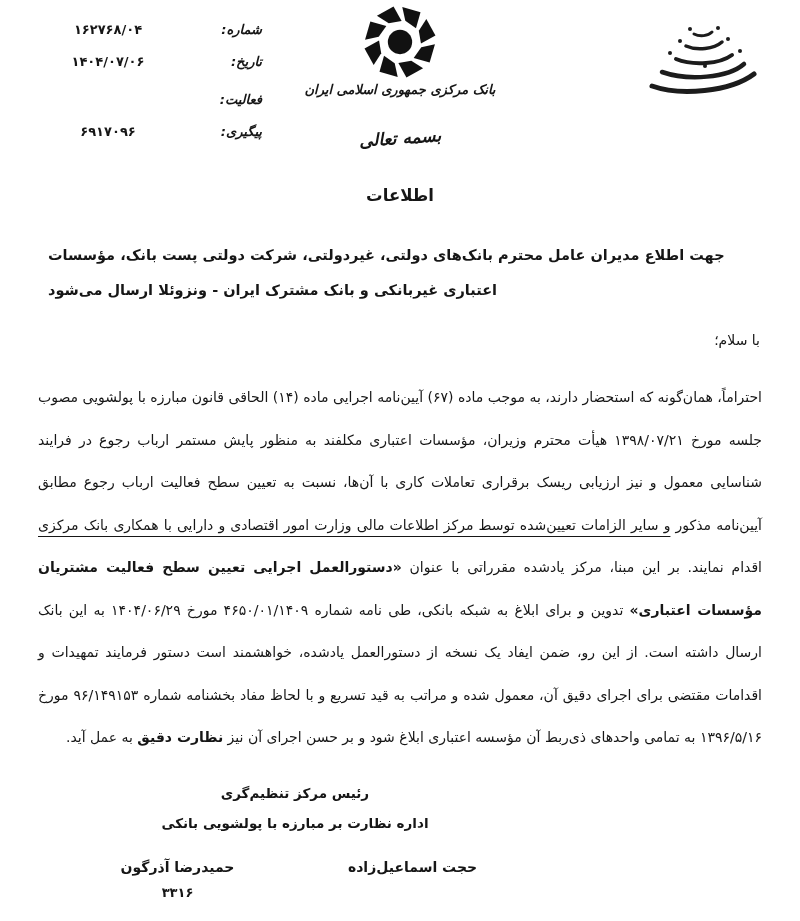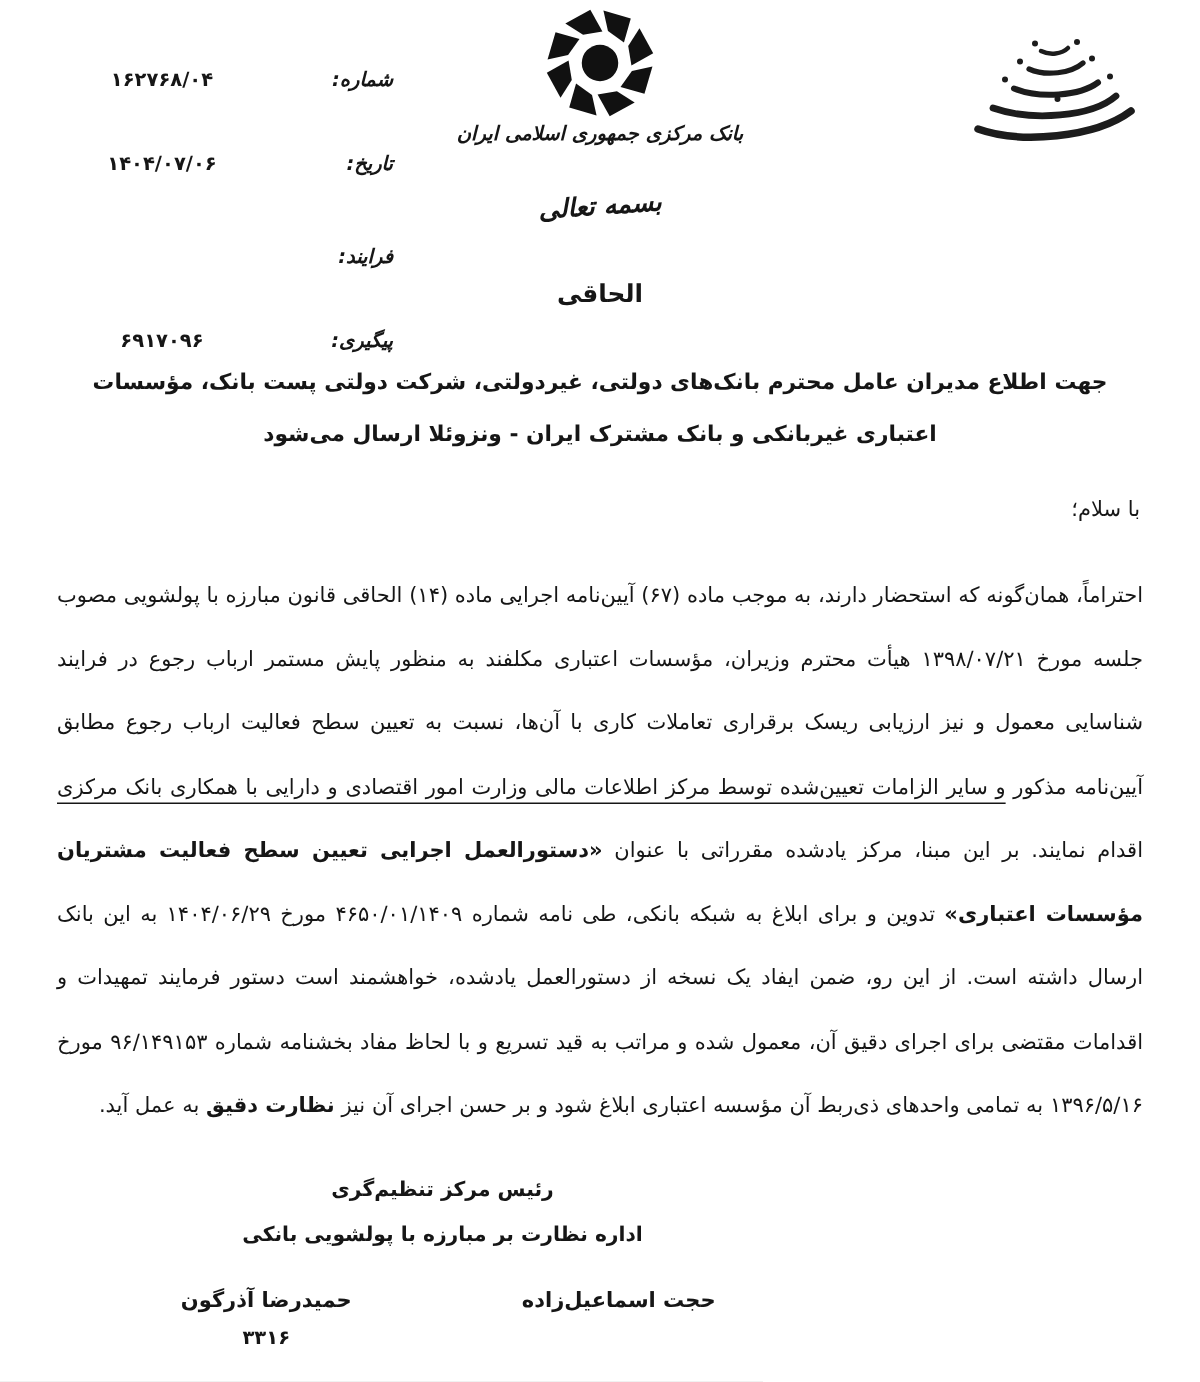--- a/index.html
+++ b/index.html
@@ -10,36 +10,36 @@
     background:#ffffff;
     direction:rtl;
     font-family:"DejaVu Sans", sans-serif;
     color:#161616;
     overflow:hidden;
   }
   
   .meta{position:absolute;top:14px;left:22px;width:240px;font-size:13px;}
   .meta-row{display:flex;align-items:baseline;line-height:32px;}
   .meta-row.gap{margin-top:6px;}
-  .meta-label{width:68px;text-align:right;font-style:italic;font-weight:bold;margin-top:24px;}
+  .meta-label{width:68px;text-align:right;font-style:italic;font-weight:bold;}
   .meta-value{flex:1;text-align:center;font-weight:bold;letter-spacing:1px;}
   
   .logo-wrap{position:absolute;top:4px;left:0;right:0;text-align:center;}
   .logo-svg{display:inline-block;}
   .bank-name{font-size:13px;font-weight:bold;font-style:italic;margin-top:-2px;}
   
   .seal{position:absolute;top:20px;left:630px;width:150px;height:92px;}
   
   .besmele{position:absolute;top:128px;left:0;right:0;text-align:center;
     font-size:17px;font-weight:bold;font-style:italic;transform:rotate(-4deg);}
   .doc-type{position:absolute;top:186px;left:0;right:0;text-align:center;
     font-size:16.5px;font-weight:bold;letter-spacing:2px;}
   
   .addressee{position:absolute;top:238px;right:48px;left:48px;
-    font-size:14.5px;font-weight:bold;line-height:35px;text-align:center;}
+    font-size:14.5px;font-weight:bold;line-height:35px;text-align:left;}
   
   .salutation{position:absolute;top:332px;right:40px;font-size:14px;}
   .body-text{position:absolute;top:362px;right:38px;left:38px;
     font-size:14px;line-height:42.5px;text-align:justify;text-justify:inter-word;}
   .body-text .u{text-decoration:underline;text-underline-offset:6px;}
   .body-text .b{font-weight:bold;}
   
   .sig{position:absolute;top:778px;left:60px;width:470px;text-align:center;}
   .sig-title1{font-size:13.5px;font-weight:bold;line-height:30px;}
   .sig-title2{font-size:13.5px;font-weight:bold;line-height:30px;}
@@ -56,21 +56,21 @@
   <div class="meta">
     <div class="meta-row">
       <span class="meta-label">شماره:</span>
       <span class="meta-value">۱۶۲۷۶۸/۰۴</span>
     </div>
     <div class="meta-row">
       <span class="meta-label">تاریخ:</span>
       <span class="meta-value">۱۴۰۴/۰۷/۰۶</span>
     </div>
     <div class="meta-row gap">
-      <span class="meta-label">فرایند:</span>
+      <span class="meta-label">فعالیت:</span>
     </div>
     <div class="meta-row">
       <span class="meta-label">پیگیری:</span>
       <span class="meta-value">۶۹۱۷۰۹۶</span>
     </div>
   </div>
 
   <div class="logo-wrap">
     <svg class="logo-svg" width="84" height="76" viewBox="-50 -50 100 100" aria-hidden="true">
       <g fill="#111111">
@@ -103,21 +103,21 @@
       <circle cx="88" cy="8" r="2"></circle>
       <circle cx="50" cy="21" r="2"></circle>
       <circle cx="98" cy="19" r="2"></circle>
       <circle cx="40" cy="33" r="2"></circle>
       <circle cx="110" cy="31" r="2"></circle>
       <circle cx="75" cy="46" r="2"></circle>
     </g>
   </svg>
 
   <div class="besmele">بسمه تعالی</div>
-  <div class="doc-type">الحاقی</div>
+  <div class="doc-type">اطلاعات</div>
 
   <div class="addressee">جهت اطلاع مدیران عامل محترم بانک‌های دولتی، غیردولتی، شرکت دولتی پست بانک، مؤسسات اعتباری غیربانکی و بانک مشترک ایران - ونزوئلا ارسال می‌شود</div>
 
   <div class="salutation">با سلام؛</div>
 
   <p class="body-text"><span>احتراماً، همان‌گونه که استحضار دارند، به موجب ماده (۶۷) آیین‌نامه اجرایی ماده (۱۴) الحاقی قانون مبارزه با پولشویی مصوب جلسه مورخ ۱۳۹۸/۰۷/۲۱ هیأت محترم وزیران، مؤسسات اعتباری مکلفند به منظور پایش مستمر ارباب رجوع در فرایند شناسایی معمول و نیز ارزیابی ریسک برقراری تعاملات کاری با آن‌ها، نسبت به تعیین سطح فعالیت ارباب رجوع مطابق آیین‌نامه مذکور </span><span class="u">و سایر الزامات تعیین‌شده توسط مرکز اطلاعات مالی وزارت امور اقتصادی و دارایی با همکاری بانک مرکزی</span><span> اقدام نمایند. بر این مبنا، مرکز یادشده مقرراتی با عنوان </span><span class="b">«دستورالعمل اجرایی تعیین سطح فعالیت مشتریان مؤسسات اعتباری»</span><span> تدوین و برای ابلاغ به شبکه بانکی، طی نامه شماره ۴۶۵۰/۰۱/۱۴۰۹ مورخ ۱۴۰۴/۰۶/۲۹ به این بانک ارسال داشته است. از این رو، ضمن ایفاد یک نسخه از دستورالعمل یادشده، خواهشمند است دستور فرمایند تمهیدات و اقدامات مقتضی برای اجرای دقیق آن، معمول شده و مراتب به قید تسریع و با لحاظ مفاد بخشنامه شماره ۹۶/۱۴۹۱۵۳ مورخ ۱۳۹۶/۵/۱۶ به تمامی واحدهای ذی‌ربط آن مؤسسه اعتباری ابلاغ شود و بر حسن اجرای آن نیز </span><span class="b">نظارت دقیق</span><span> به عمل آید.</span></p>
 
   <div class="sig">
     <div class="sig-title1">رئیس مرکز تنظیم‌گری</div>
     <div class="sig-title2">اداره نظارت بر مبارزه با پولشویی بانکی</div>

